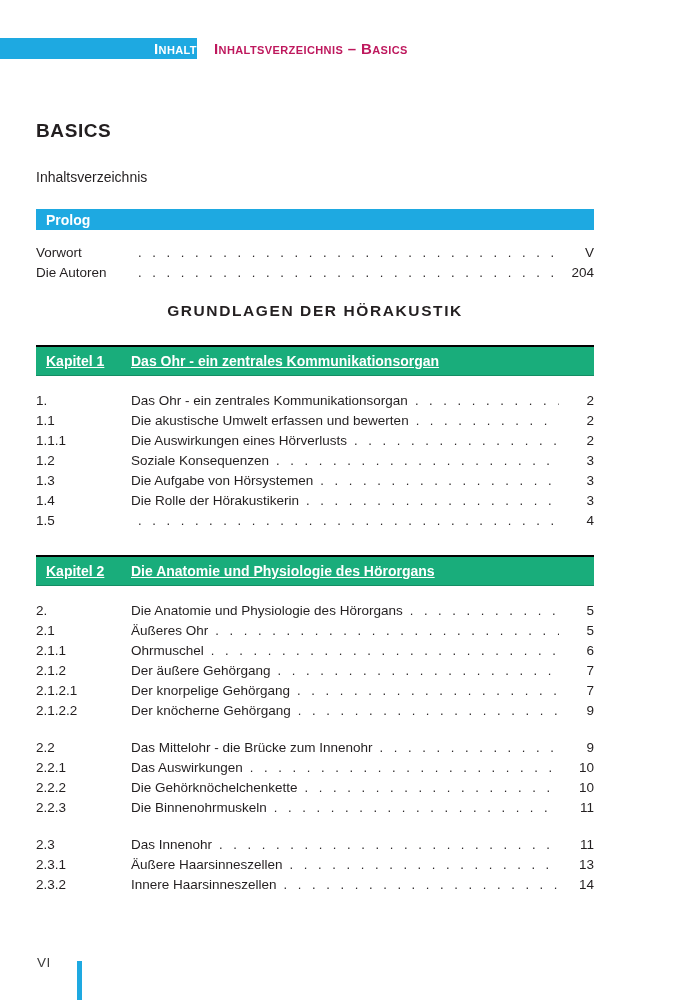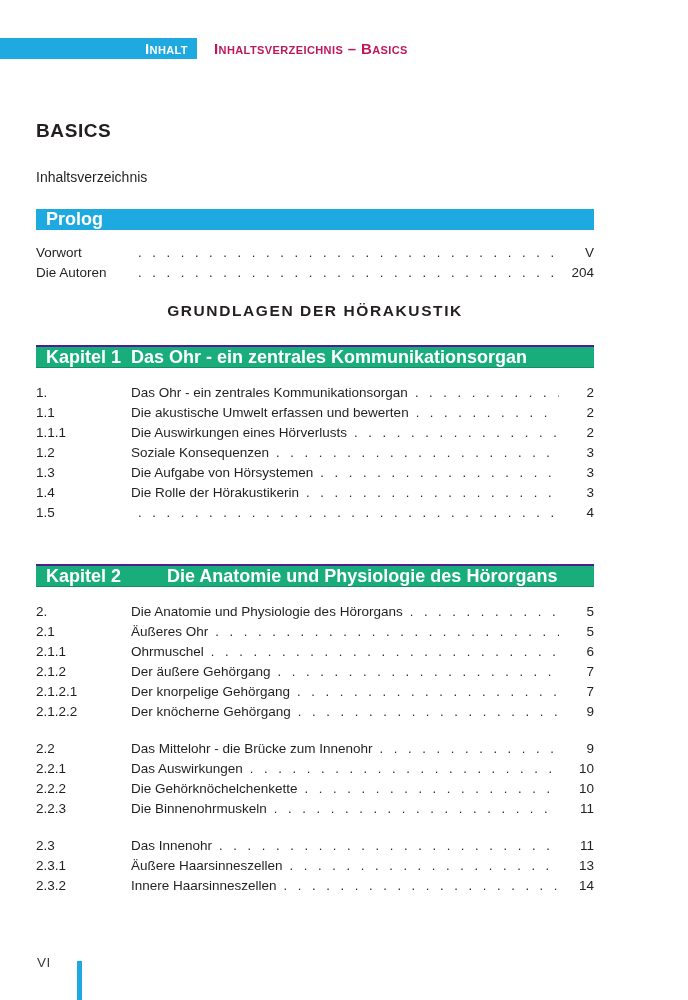--- a/index.html
+++ b/index.html
@@ -17,21 +17,20 @@
   .topbar {
     position: absolute; top: 38px; left: 0; right: 0;
     height: 21px;
     display: flex; align-items: center;
   }
   .topbar-tab {
     width: 197px; height: 21px;
     background: #1ea9e1;
     color: #ffffff;
     display: flex; align-items: center; justify-content: flex-end;
-    padding-right: 9px;
   }
   .topbar-tab span, .topbar-title {
     font-variant: small-caps;
     text-transform: lowercase;
     font-weight: 600;
     font-size: 15px;
     letter-spacing: 0.4px;
   }
   .topbar-tab span { text-transform: none; }
   .topbar-title {
@@ -57,30 +56,31 @@
     margin-top: 26px;
     font-size: 14px;
     line-height: 18px;
   }
 
   
   .bar {
     height: 21px;
     display: flex; align-items: center;
     color: #ffffff;
-    font-size: 18px;
+    font-size: 14px;
     font-weight: bold;
     padding-left: 10px;
   }
   .bar-cyan { background: #1ea9e1; margin-top: 23px; }
   .bar-green {
     background: #19ad7b;
-    border-top: 2px solid #4c1d95;
+    border-top: 2px solid #000000;
     border-bottom: 1px solid rgba(0,0,0,0.18);
-    height: 23px;
+    height: 31px;
+    text-decoration: underline;
   }
   .bar .kap { flex: 0 0 85px; }
 
   
   .toc { font-size: 13.5px; }
   .row {
     display: flex;
     align-items: baseline;
     line-height: 20px;
     white-space: nowrap;
@@ -105,21 +105,21 @@
   .part-title {
     margin-top: 18px;
     text-align: center;
     font-size: 15.5px;
     font-weight: bold;
     letter-spacing: 1.6px;
     line-height: 20px;
   }
   .chapter1-bar { margin-top: 24px; }
   .toc-ch1 { margin-top: 15px; }
-  .chapter2-bar { margin-top: 41px; gap: 36px; }
+  .chapter2-bar { margin-top: 24px; }
   .toc-ch2-g0 { margin-top: 15px; }
   .toc-ch2-g1 { margin-top: 17px; }
   .toc-ch2-g2 { margin-top: 17px; }
 
   
   .folio {
     position: absolute;
     left: 37px; top: 955px;
     font-size: 13.5px;
     color: #3d3d3d;

